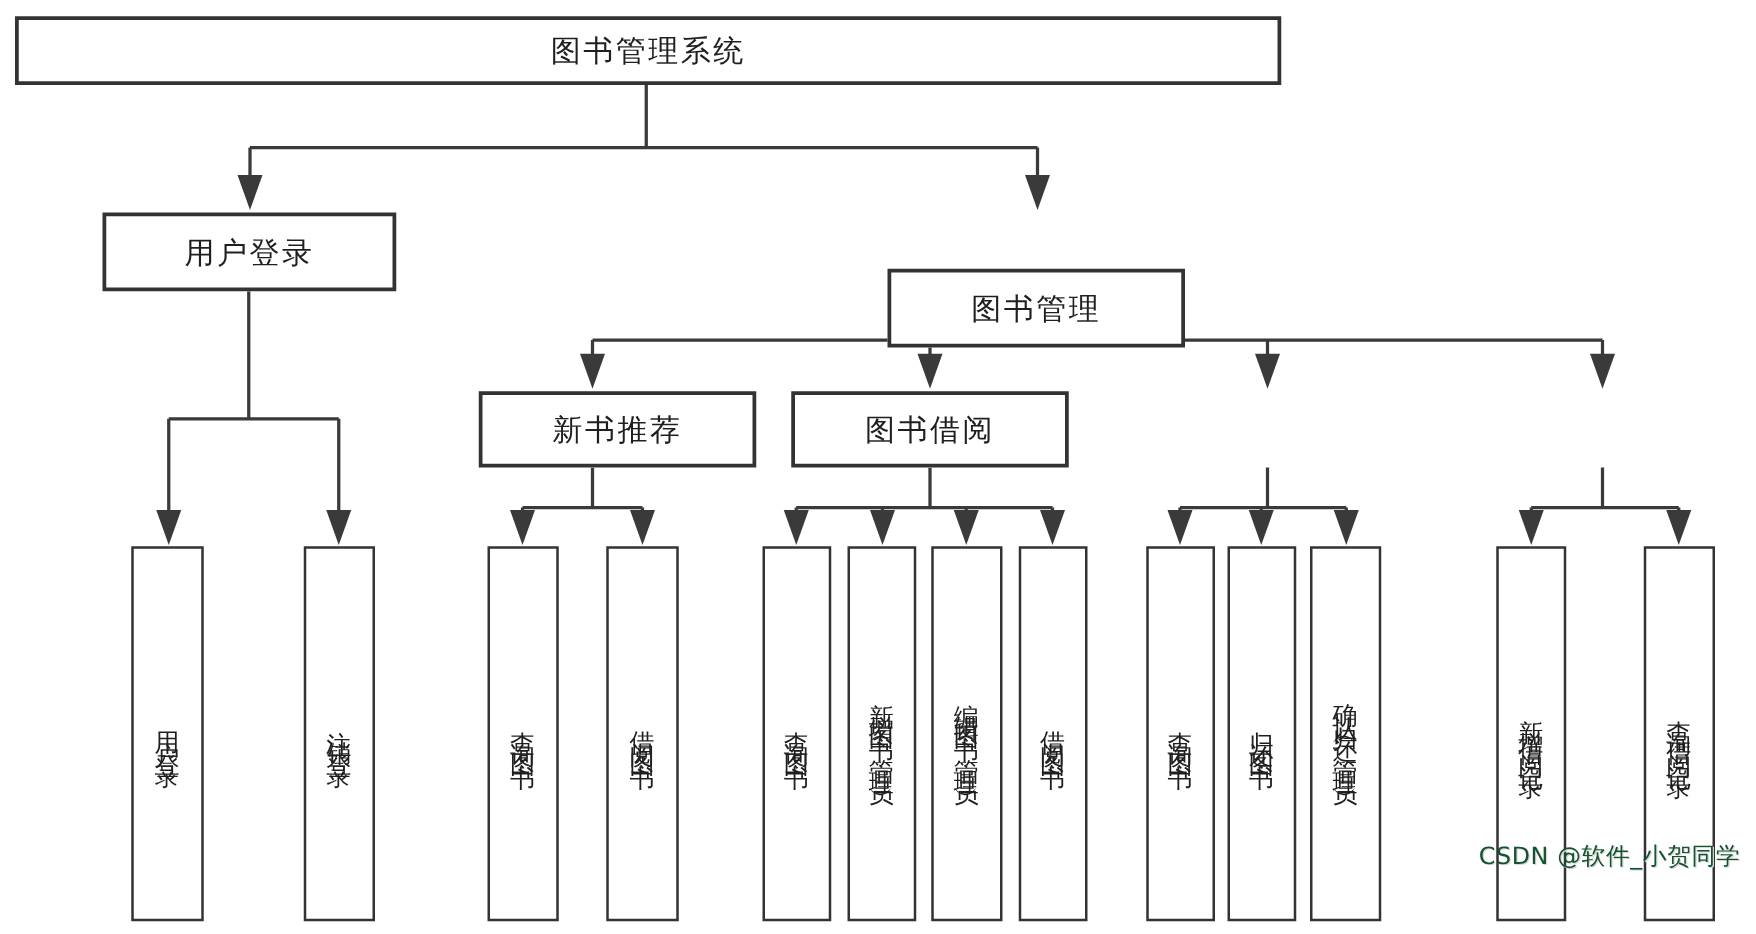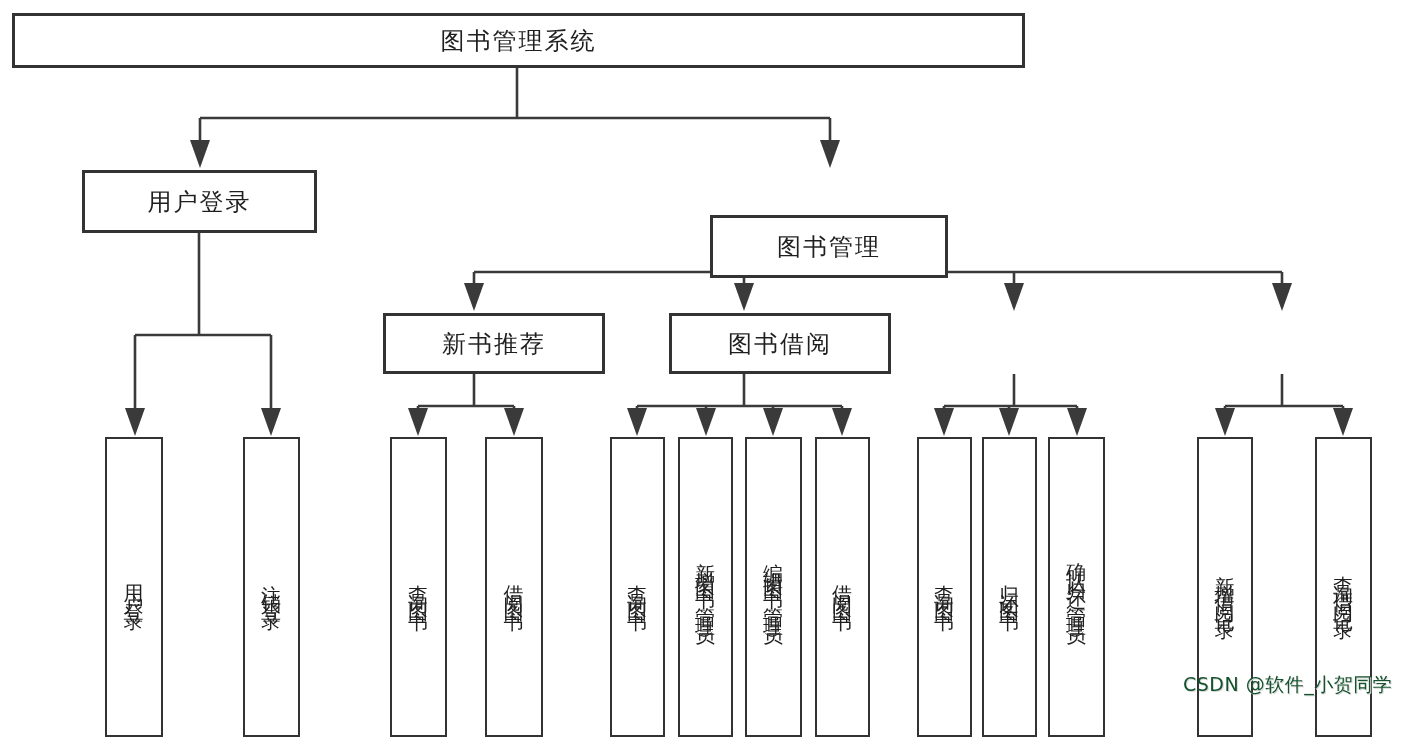--- a/index.html
+++ b/index.html
@@ -60,21 +60,21 @@
   <div class="box" style="left:82px;top:170px;width:235px;height:63px;">
     <span class="h-label">用户登录</span>
   </div>
   <div class="box" style="left:710px;top:170px;width:238px;height:63px;margin-top:45px;">
     <span class="h-label">图书管理</span>
   </div>
 
   <div class="box" style="left:363px;top:313px;width:222px;height:61px;margin-left:20px;">
     <span class="h-label">新书推荐</span>
   </div>
-  <div class="box" style="left:633px;top:313px;width:222px;height:61px;margin-left:36px;">
+  <div class="box" style="left:633px;top:313px;width:222px;height:61px;">
     <span class="h-label">图书借阅</span>
   </div>
 
   <div class="box leaf" style="left:105px;top:437px;width:58px;height:300px;">
     <span class="v-label">用户登录</span>
   </div>
   <div class="box leaf" style="left:243px;top:437px;width:57px;height:300px;">
     <span class="v-label">注销登录</span>
   </div>
 

